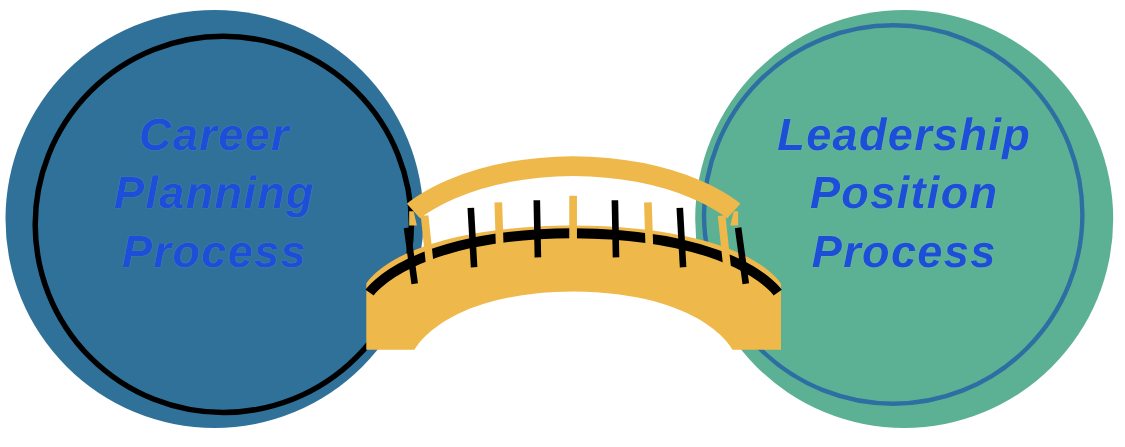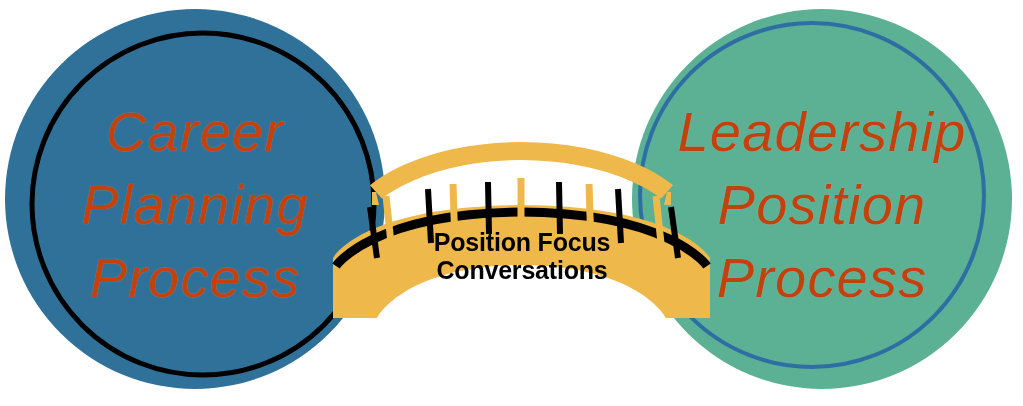--- a/index.html
+++ b/index.html
@@ -19,25 +19,25 @@
   }
   #stage svg {
     display: block;
     position: absolute;
     left: 0;
     top: 0;
   }
   .circle-label {
     position: absolute;
     text-align: center;
-    color: #c2410c;
+    color: #1d4ed8;
     font-family: "Liberation Sans", sans-serif;
     font-style: italic;
-    font-weight: 400;
-    font-size: 56px;
+    font-weight: 700;
+    font-size: 41px;
     line-height: 1.30;
     letter-spacing: 1.2px;
     white-space: pre;
     user-select: none;
     pointer-events: none;
     text-shadow: 0 0 1px rgba(255,255,255,0.35);
   }
   #label-left {
     left: 45px;
     top: 96px;
@@ -121,16 +121,14 @@
   </svg>
 
   <div class="circle-label" id="label-left">Career
 Planning
 Process</div>
 
   <div class="circle-label" id="label-right">Leadership
 Position
 Process</div>
 
-  <div class="bridge-label">Position Focus
-Conversations</div>
 
 </div>
 
 </body></html>

